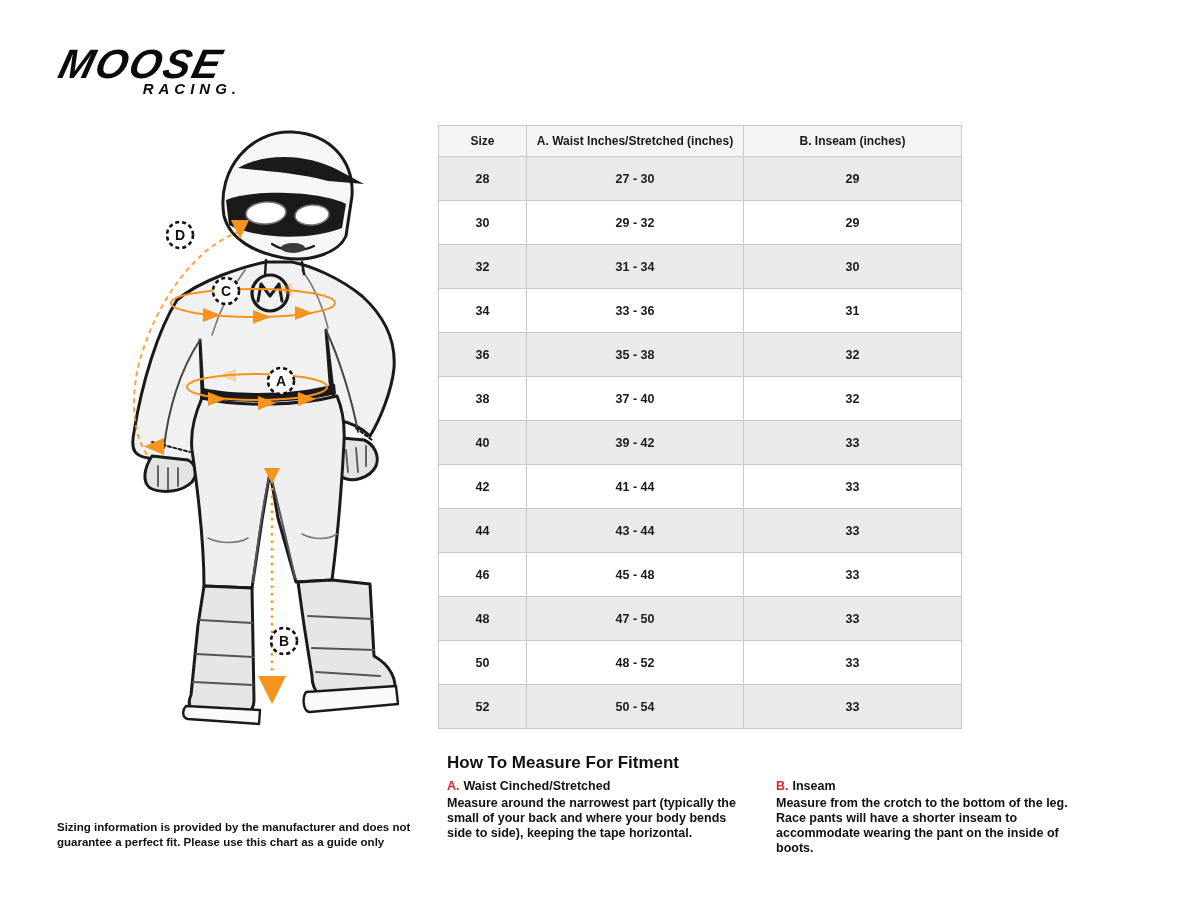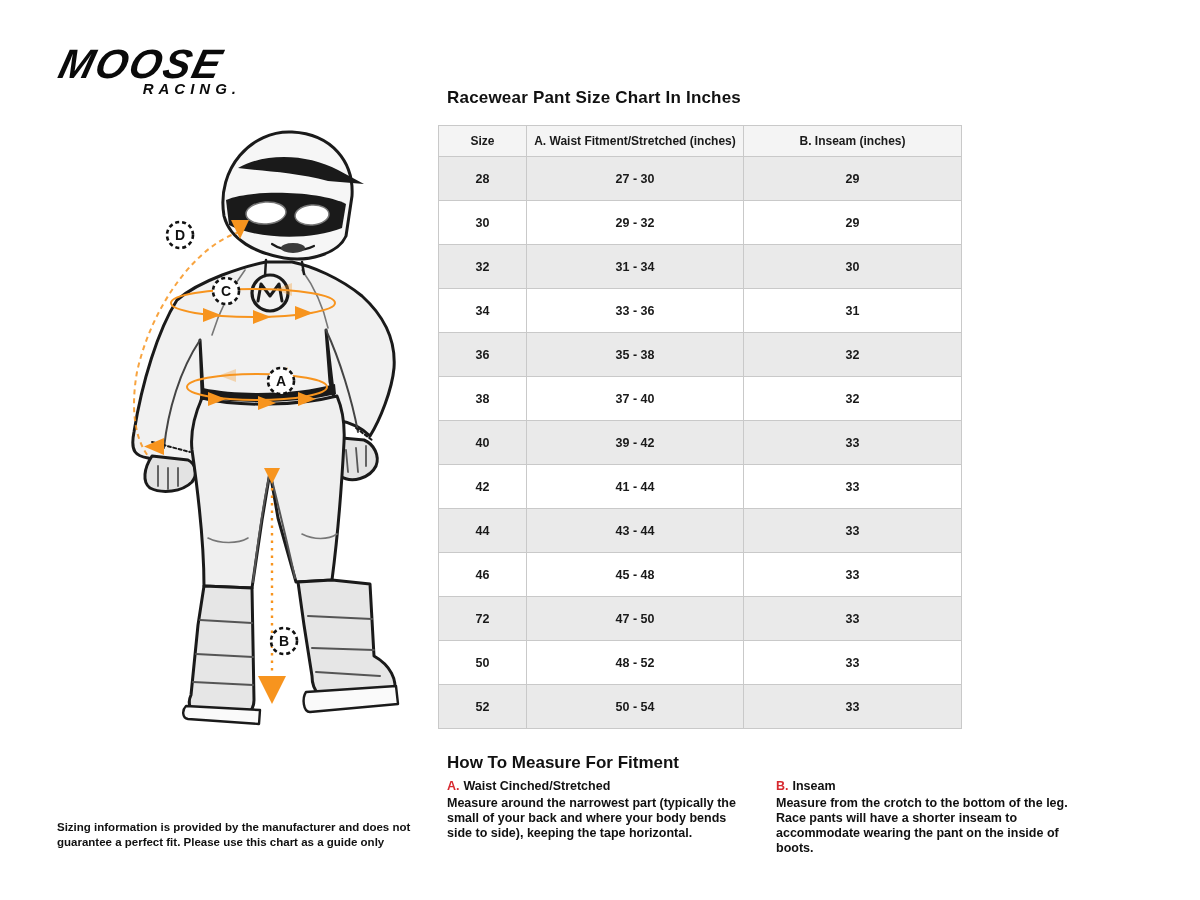--- a/index.html
+++ b/index.html
@@ -195,32 +195,31 @@
         <circle cx="241" cy="261" r="13" fill="#ffffff" stroke="#111" stroke-width="2.6" stroke-dasharray="4 3"></circle>
         <text class="marker-letter" x="241" y="266" text-anchor="middle">A</text>
       </g>
       <g>
         <circle cx="244" cy="521" r="13" fill="#ffffff" stroke="#111" stroke-width="2.6" stroke-dasharray="4 3"></circle>
         <text class="marker-letter" x="244" y="526" text-anchor="middle">B</text>
       </g>
     </g>
   </svg>
 
-  <h1 class="chart-title">Racewear Pant Size Chart In Inches</h1>
 
   <table class="size-table">
     <colgroup>
         <col class="c1">
         <col class="c2">
         <col class="c3">
       </colgroup>
     <thead>
       <tr>
         <th>Size</th>
-        <th>A. Waist Fitment/Stretched (inches)</th>
+        <th>A. Waist Inches/Stretched (inches)</th>
         <th>B. Inseam (inches)</th>
       </tr>
     </thead>
     <tbody id="size-rows">
         <tr>
           <td>28</td>
           <td>27 - 30</td>
           <td>29</td>
         </tr>
         <tr>
@@ -262,21 +261,21 @@
           <td>44</td>
           <td>43 - 44</td>
           <td>33</td>
         </tr>
         <tr>
           <td>46</td>
           <td>45 - 48</td>
           <td>33</td>
         </tr>
         <tr>
-          <td>72</td>
+          <td>48</td>
           <td>47 - 50</td>
           <td>33</td>
         </tr>
         <tr>
           <td>50</td>
           <td>48 - 52</td>
           <td>33</td>
         </tr>
         <tr>
           <td>52</td>

